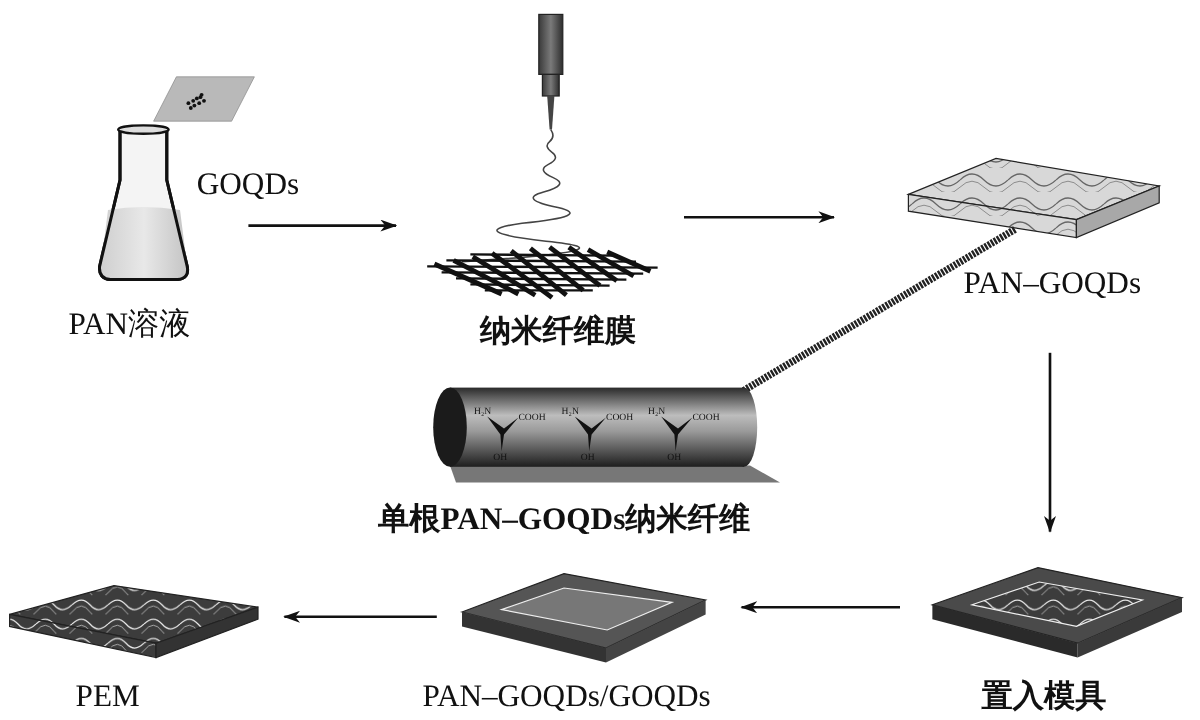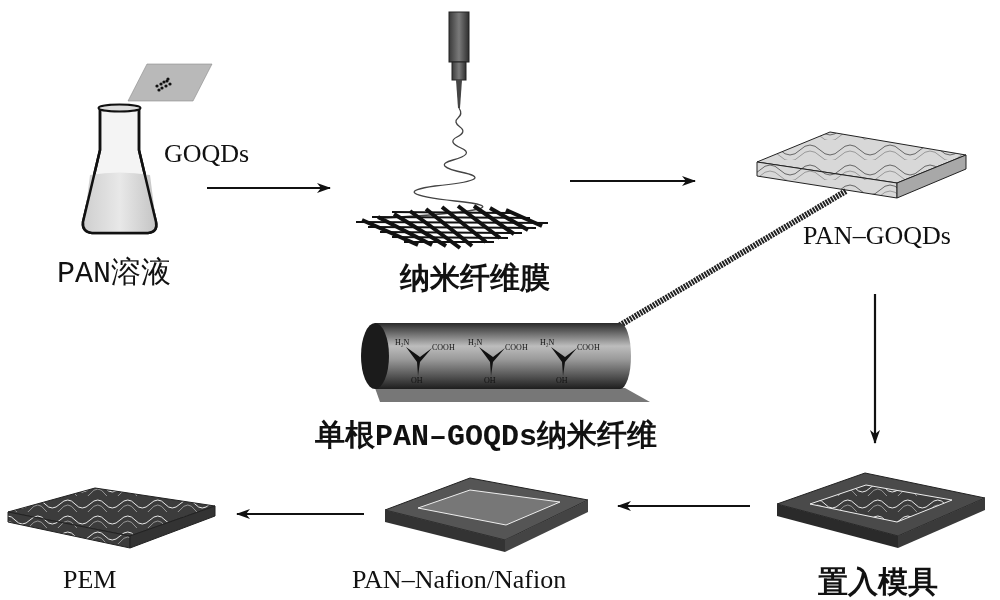--- a/index.html
+++ b/index.html
@@ -1,21 +1,21 @@
 <!DOCTYPE html>
 <html><head>
 <meta charset="utf-8">
 <style>
   html, body { margin: 0; padding: 0; background: #ffffff; }
   body { width: 1000px; height: 600px; position: relative; overflow: hidden;
          font-family: "DejaVu Serif", "Liberation Serif", serif; color: #111; }
   .stage { position: absolute; left: 0; top: 0; width: 1000px; height: 600px; }
   .label { position: absolute; white-space: nowrap; color: #111; }
   .lbl-latin { font-family: "Liberation Serif", "DejaVu Serif", serif; font-size: 26px; }
-  .lbl-cjk { font-family: Liberation Mono, monospace; font-size: 30px; font-weight: bold; }
+  .lbl-cjk { font-family: Liberation Serif, serif; font-size: 26px; font-weight: bold; }
   svg { position: absolute; left: 0; top: 0; }
 </style>
 </head>
 <body>
 
 <div class="stage">
 
 <svg width="1000" height="600" viewBox="0 0 1000 600">
   <defs>
     <linearGradient id="cylGrad" x1="0" y1="0" x2="0" y2="1">
@@ -164,16 +164,16 @@
   <line x1="750" y1="506" x2="618" y2="506" stroke="#111" stroke-width="2.2" marker-end="url(#arrowHead)"></line>
   <line x1="364" y1="514" x2="237" y2="514" stroke="#111" stroke-width="2.2" marker-end="url(#arrowHead)"></line>
 </svg>
 
 <div class="label lbl-latin" style="left:164px; top:108px;margin-top:31px;">GOQDs</div>
 <div class="label lbl-cjk" style="left:57px; top:252px; font-weight:normal;">PAN溶液</div>
 <div class="label lbl-cjk" style="left:400px; top:258px;">纳米纤维膜</div>
 <div class="label lbl-latin" style="left:803px; top:221px;text-align:center;">PAN–GOQDs</div>
 <div class="label lbl-cjk" style="left:315px; top:415px;text-align:right;">单根PAN–GOQDs纳米纤维</div>
 <div class="label lbl-cjk" style="left:818px; top:562px;">置入模具</div>
-<div class="label lbl-latin" style="left:352px; top:565px;">PAN–Nafion/Nafion</div>
+<div class="label lbl-latin" style="left:352px; top:565px;">PAN–GOQDs/GOQDs</div>
 <div class="label lbl-latin" style="left:63px; top:565px;text-align:right;">PEM</div>
 
 </div>
 
 </body></html>

